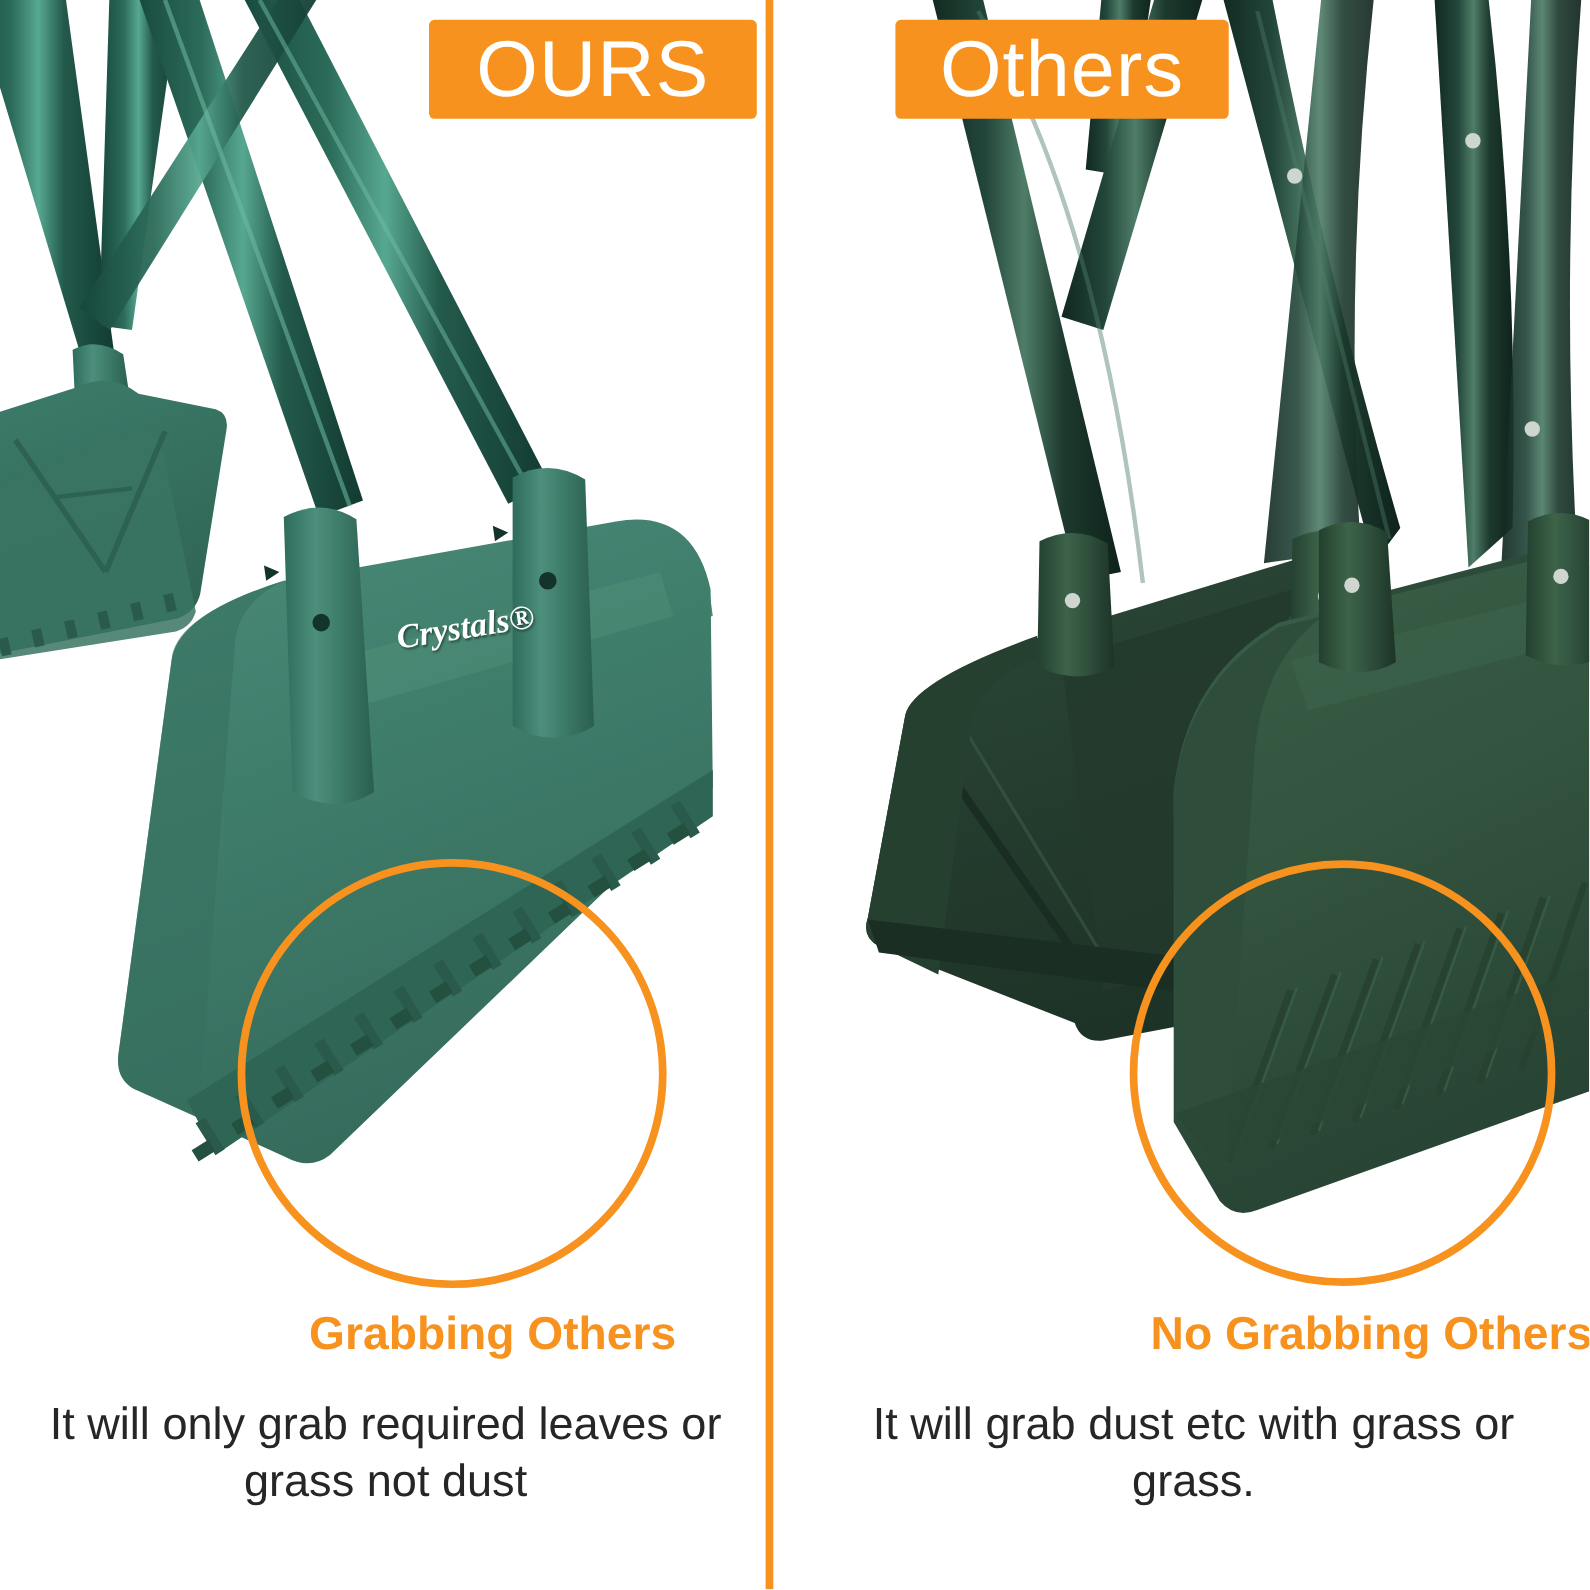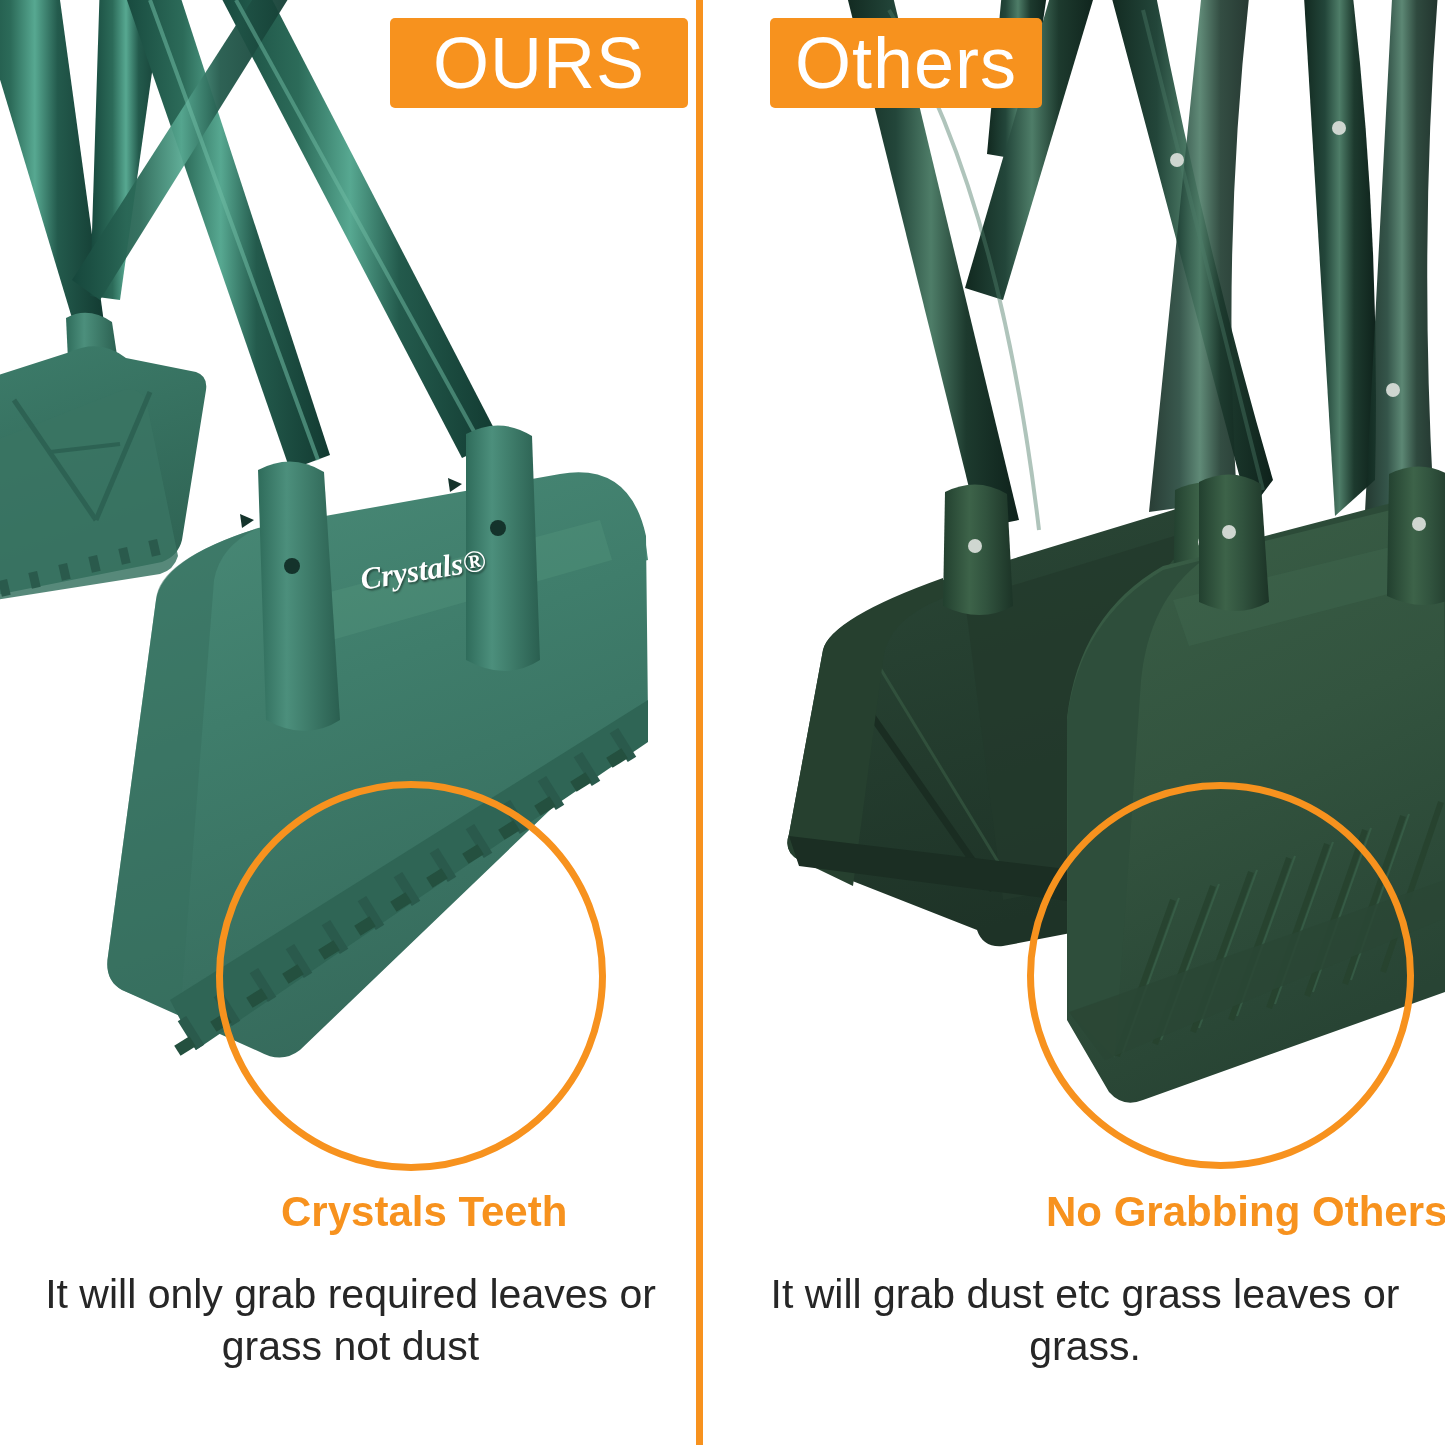--- a/index.html
+++ b/index.html
@@ -47,21 +47,21 @@
     font-weight: 400;
     letter-spacing: 1px;
     display: flex;
     align-items: center;
     justify-content: center;
     z-index: 25;
     line-height: 1;
     margin-left: 32px;
   }
   .badge-ours   { left: 358px; top: 18px; width: 298px; height: 90px; }
-  .badge-others { left: 738px; top: 18px; width: 272px; height: 90px; }
+  .badge-others { left: 782px; top: 18px; width: 303px; height: 90px; }
 
   
   .feature-label {
     position: absolute;
     color: #F7921E;
     font-size: 42px;
     font-weight: bold;
     z-index: 25;
     white-space: nowrap;
   }
@@ -387,19 +387,19 @@
   </div>
 
   <div class="highlight-circle circle-left"></div>
   <div class="highlight-circle circle-right"></div>
 
   <div class="divider" style="left:696px;"></div>
 
   <div class="badge badge-ours">OURS</div>
   <div class="badge badge-others">Others</div>
 
-  <div class="feature-label label-left">Crystals Teeth</div>
+  <div class="feature-label label-left">Grabbing Others</div>
   <div class="feature-label label-right">No Grabbing Others</div>
 
   <div class="caption caption-left">It will only grab required leaves or grass not dust</div>
-  <div class="caption caption-right">It will grab dust etc grass leaves or grass.</div>
+  <div class="caption caption-right">It will grab dust etc with grass or grass.</div>
 
 </div>
 
 </body></html>

